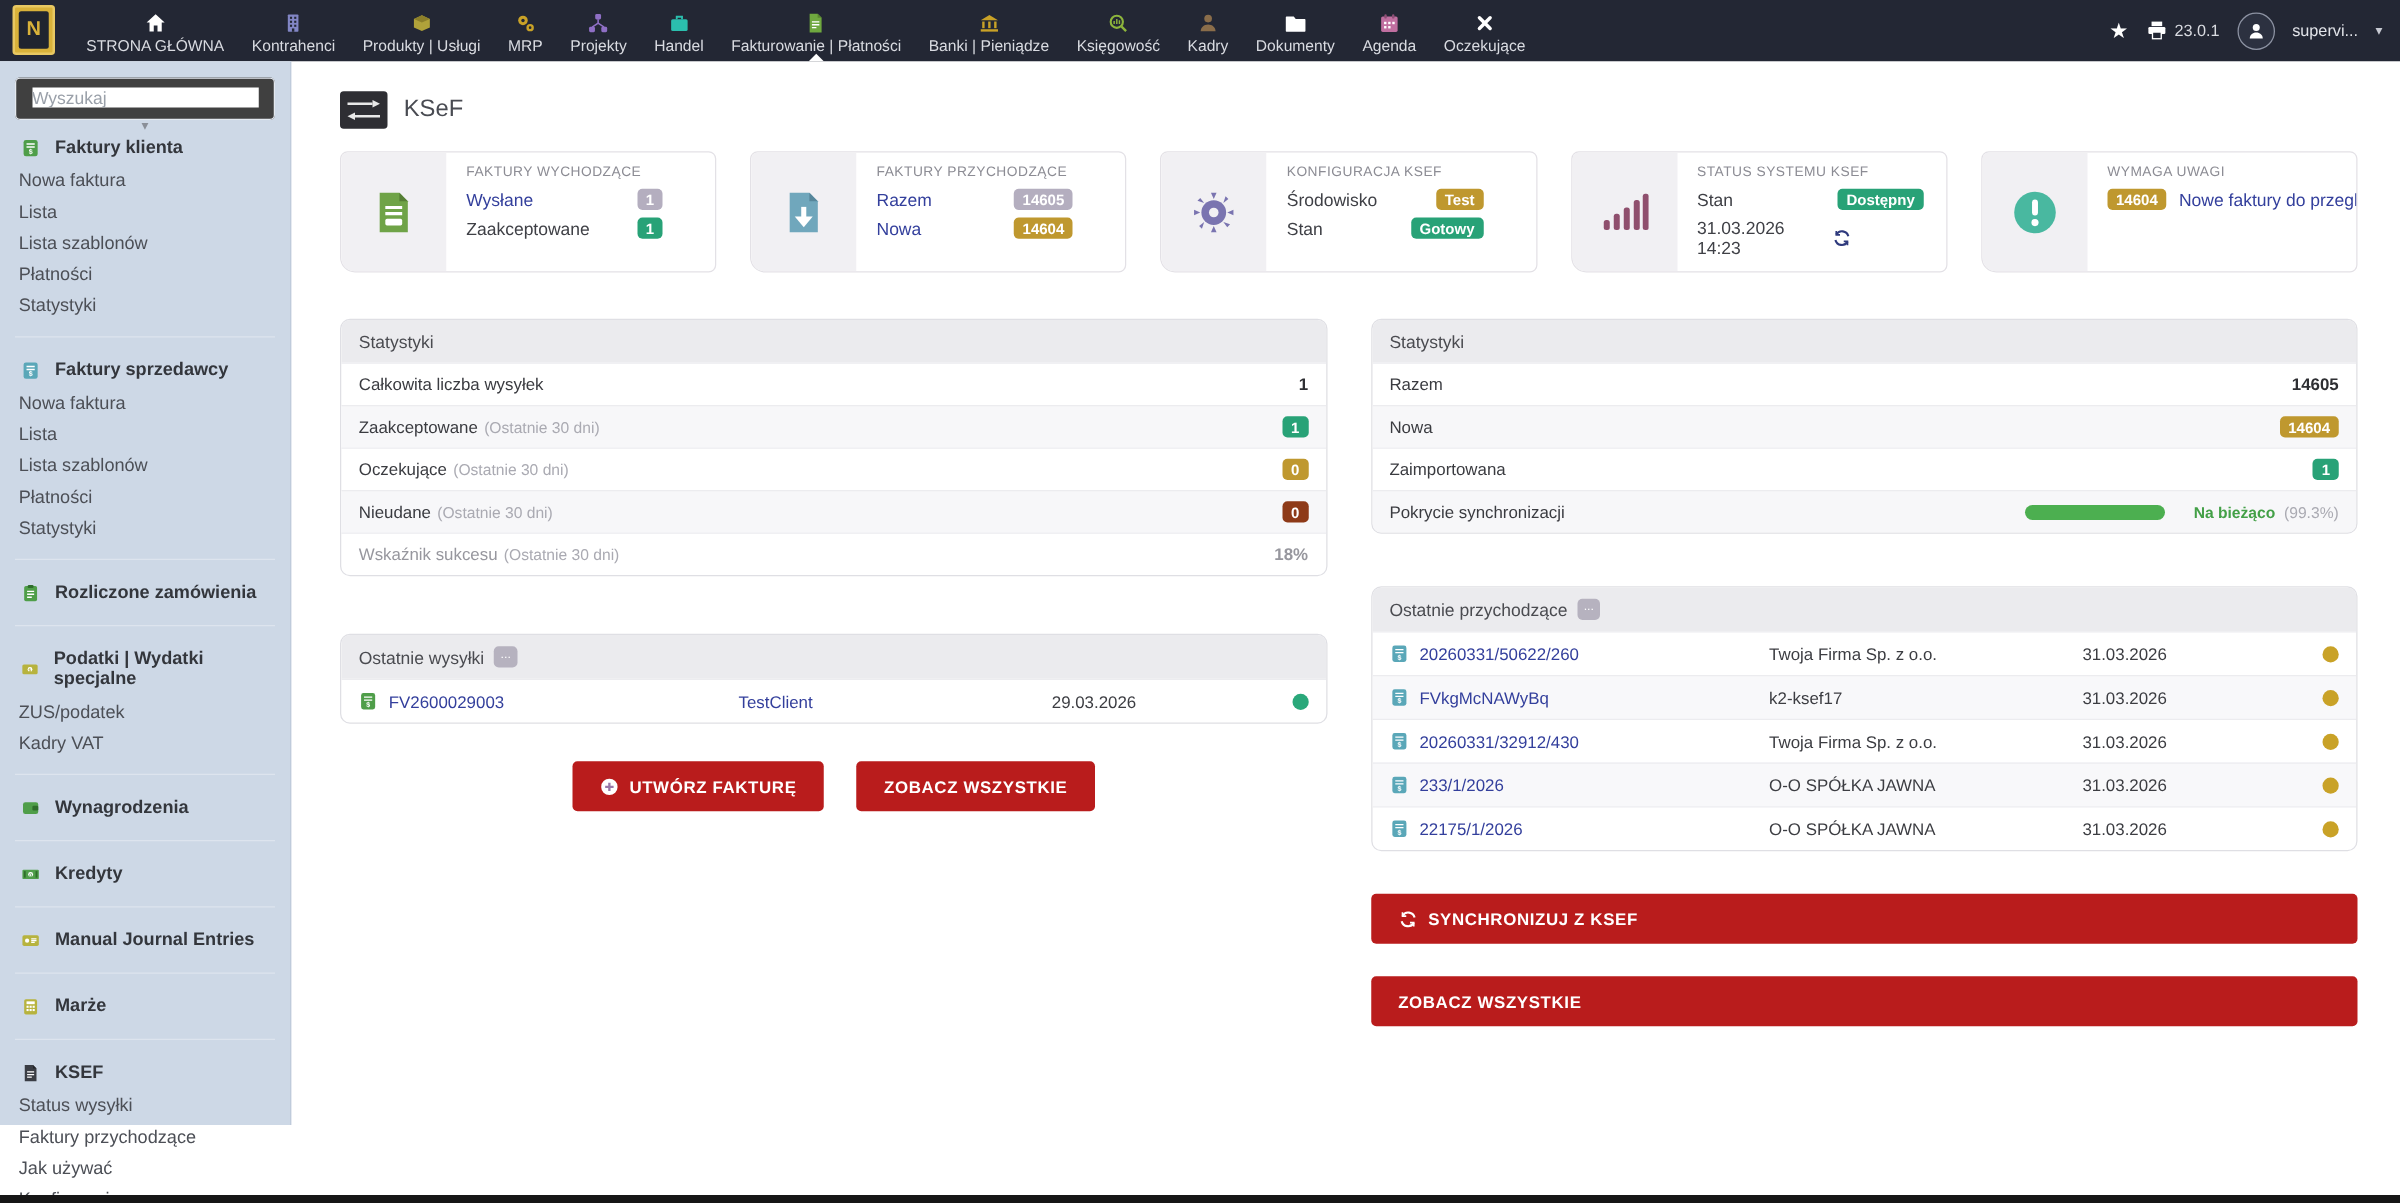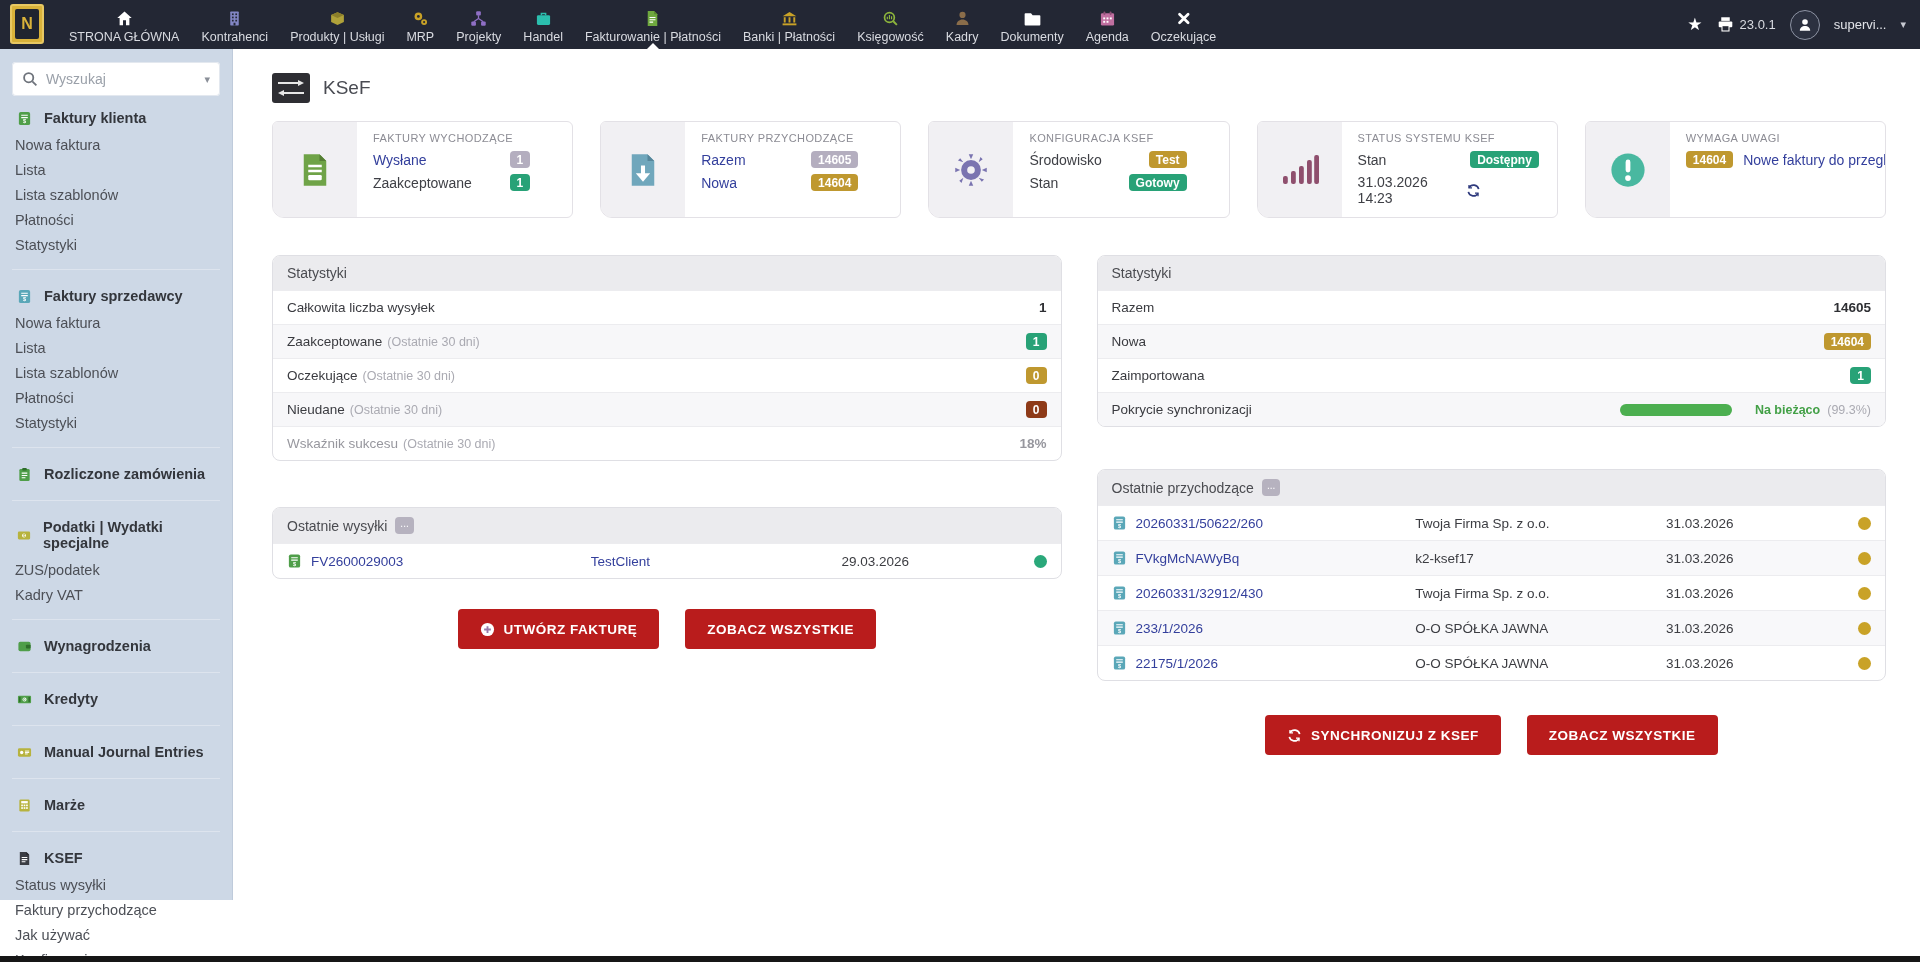--- a/index.html
+++ b/index.html
@@ -26,22 +26,22 @@
     display:flex; align-items:center; justify-content:center; cursor:pointer; }
   .username { color:#e2e4e9; cursor:pointer; }
   .navcaret { color:#c7cad2; font-size:11px; cursor:pointer; }
 
   
   .shell { display:flex; align-items:flex-start; height:907px; }
 
   
   .sidebar { width:233px; flex:0 0 233px; background:#cdd8e6; height:851px; padding:13px 12px 0 12px;
     border-right:1px solid #bfcbdb; }
-  .searchbox { background:#ffffff; border-radius:4px; height:34px; display:flex; align-items:center;
-    padding:0 10px; gap:8px; box-shadow:0 0 0 1px #e3e8ef inset; }
+  .searchbox { background:#404040; border-radius:4px; height:34px; display:flex; align-items:center;
+    padding:0 10px; gap:8px; box-shadow:0 0 0 1px #e3e8ef inset;flex-direction:column; }
   .searchbox input { border:none; outline:none; flex:1; font-size:14px; color:#3c3f45; min-width:0;
     font-family:inherit; }
   .searchbox input::placeholder { color:#9aa0a9; }
   .search-caret { color:#8a8f98; font-size:11px; cursor:pointer; }
   .sec { padding:6px 0 8px 0; }
   .sec-hd { display:flex; align-items:center; gap:12px; padding:8px 0 6px 5px; cursor:pointer; }
   .sec-hd .t { font-size:14.5px; font-weight:bold; color:#33363c; }
   .sec-it { font-size:14.5px; color:#4c4f56; padding:4.5px 0 4.5px 3px; cursor:pointer; }
   .divider { border:none; border-top:1px solid #dde4ee; margin:4px 0; }
 
@@ -97,21 +97,21 @@
   .inv-date { color:#3c3d42; }
   .dot { width:13px; height:13px; border-radius:50%; justify-self:end; }
   .dot-green { background:#2aa87a; } .dot-gold { background:#c9a227; }
 
   
   .actions { display:flex; justify-content:center; gap:26px; }
   .btn { background:#b91c1c; color:#fff; border:none; border-radius:4px; height:40px;
     padding:0 22px; font-size:13.5px; font-weight:bold; letter-spacing:.5px; cursor:pointer;
     display:inline-flex; align-items:center; gap:9px; font-family:inherit; }
 
-  .mt46 { margin-top:46px; } .mt42 { margin-top:42px; } .mt30 { margin-top:30px; } .mt34 { margin-top:34px; }
+  .mt46 { margin-top:46px; } .mt42 { margin-top:42px; } .mt30 { margin-top:30px; } .mt34 { margin-top:34px;flex-direction:column; }
 
   .bottom-strip { position:fixed; left:0; bottom:0; width:1920px; height:6px; background:#161616; }
 
   svg { display:block; }
 </style>
 </head>
 <body>
 
 <header class="topnav">
   <div class="logo">
@@ -202,21 +202,21 @@
     <div class="mi">
       <span class="ic">
           <svg width="17" height="17" viewBox="0 0 16 16" fill="#c9a227">
             <path d="M1.5 5.8 8 1.8l6.5 4z"></path>
             <rect x="2.6" y="6.8" width="1.8" height="5"></rect>
             <rect x="7.1" y="6.8" width="1.8" height="5"></rect>
             <rect x="11.6" y="6.8" width="1.8" height="5"></rect>
             <rect x="1.5" y="12.6" width="13" height="1.8"></rect>
           </svg>
         </span>
-      <span>Banki | Płatności</span>
+      <span>Banki | Pieniądze</span>
       </div>
     <div class="mi">
       <span class="ic">
           <svg width="17" height="17" viewBox="0 0 16 16">
             <circle cx="7" cy="7" r="4.6" fill="none" stroke="#8db53c" stroke-width="1.6"></circle>
             <path d="M10.6 10.6 14 14" stroke="#8db53c" stroke-width="1.8"></path>
             <path d="M5 8.6V6.4M7 8.6V4.8M9 8.6V5.8" stroke="#8db53c" stroke-width="1.1"></path>
           </svg>
         </span>
       <span>Księgowość</span>

